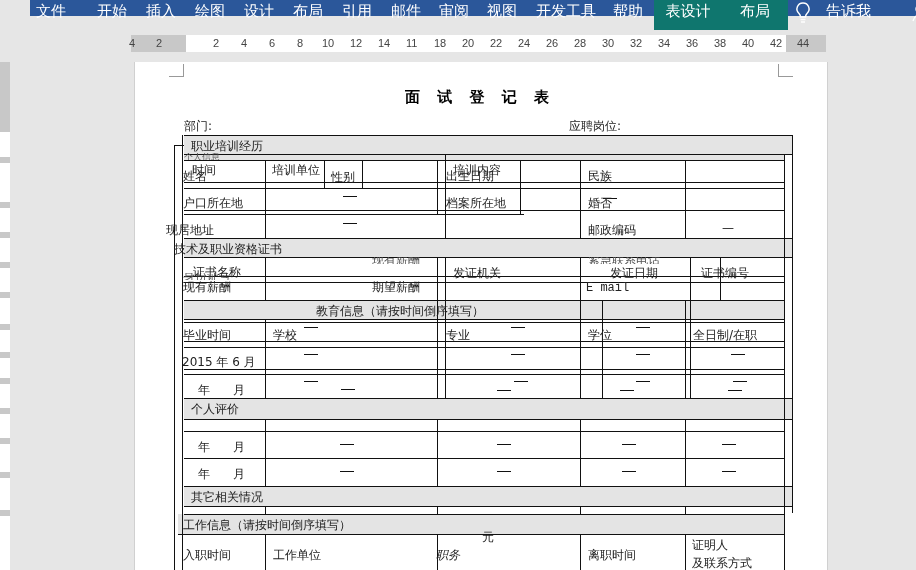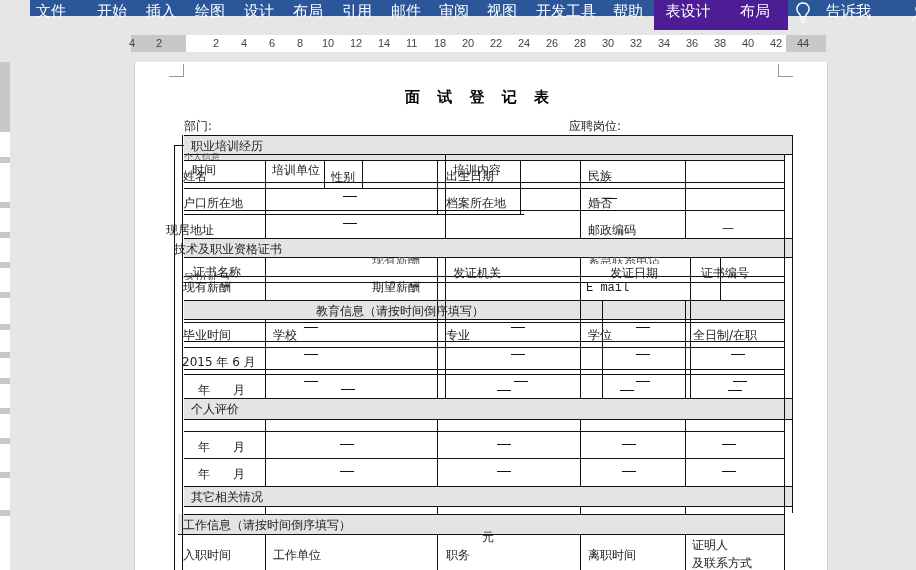--- a/index.html
+++ b/index.html
@@ -1,19 +1,19 @@
 <!DOCTYPE html>
 <html><head>
 <meta charset="utf-8">
 <style>
   html, body { margin:0; padding:0; }
   body { width:916px; height:570px; overflow:hidden; background:#e6e6e6; position:relative; font-family:"DejaVu Sans", sans-serif; }
   .ribbon { position:absolute; left:0; top:0; width:916px; height:16px; background:#2b579a; color:#fff;margin-left:30px; }
   .ribbon .tab { position:absolute; top:0; height:30px; line-height:22px; font-size:15px; color:#fff; white-space:nowrap; }
-  .ribbon .tab.ctx { background:#4c1d95; }
+  .ribbon .tab.ctx { background:#0f766e; }
   .ribbon .icon { position:absolute; top:0; height:26px; }
   .hruler { position:absolute; left:0; top:30px; width:916px; height:30px; background:#e6e6e6; }
   .hruler .white { position:absolute; left:186px; top:5px; width:600px; height:17px; background:#fff; }
   .hruler .grayL { position:absolute; left:131px; top:5px; width:55px; height:17px; background:#c8c8c8; }
   .hruler .grayR { position:absolute; left:786px; top:5px; width:40px; height:17px; background:#c8c8c8; }
   .hruler .num { position:absolute; top:7px; font-size:11px; color:#444; font-family:"Liberation Sans", sans-serif; }
   .corner-btn { position:absolute; left:0; top:33px; width:16px; height:22px; background:#fff; border-right:1px solid #ccc; }
   .vruler { position:absolute; left:0; top:62px; width:10px; height:508px; background:#fff; }
   .vruler .g { position:absolute; left:0; width:10px; background:#c8c8c8; }
   .page { position:absolute; left:134px; top:62px; width:692px; height:508px; background:#fff; border-left:1px solid #d0d0d0; border-right:1px solid #d0d0d0; }
@@ -266,17 +266,17 @@
 <div class="t" style="left:693px;top:328px;">全日制/在职</div>
 
 <div class="t" style="left:182px;top:355px;">2015 年 6  月</div>
 <div class="t" style="left:198px;top:383px;white-space:pre;">年      月</div>
 
 <div class="t" style="left:198px;top:440px;white-space:pre;">年      月</div>
 <div class="t" style="left:198px;top:467px;white-space:pre;">年      月</div>
 
 <div class="t" style="left:183px;top:548px;">入职时间</div>
 <div class="t" style="left:273px;top:548px;">工作单位</div>
-<div class="t" style="left:446px;top:548px;">职务</div>
+<div class="t" style="left:436px;top:548px;font-style:italic;">职务</div>
 <div class="t" style="left:588px;top:548px;">离职时间</div>
 <div class="t" style="left:692px;top:538px;">证明人</div>
 <div class="t" style="left:692px;top:556px;">及联系方式</div>
 <div class="t" style="left:482px;top:530px;">元</div>
 
 </body></html>

